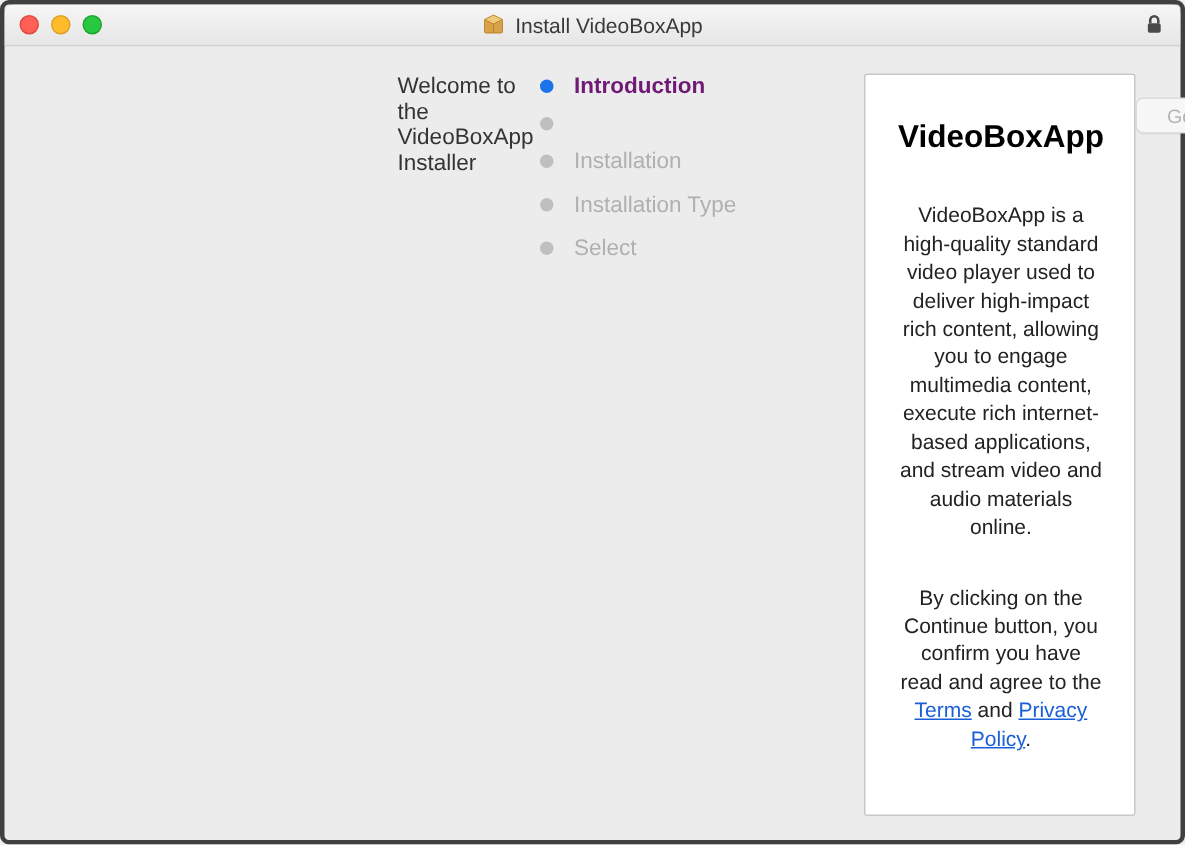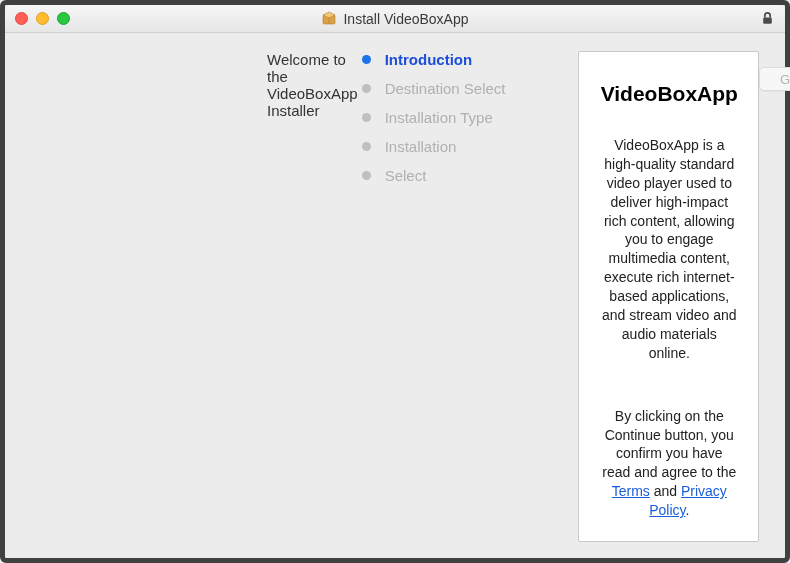--- a/index.html
+++ b/index.html
@@ -7,21 +7,21 @@
       font-family: -apple-system, BlinkMacSystemFont, "Helvetica Neue", Arial, sans-serif;
       background: #f0f0f0;
       width: 790px;
       height: 563px;
       overflow: hidden;
     }
     .window {
       width: 790px;
       height: 563px;
       background: #ececec;
-      border: 5px solid #404040;
+      border: 3px solid #404040;
       border-radius: 6px;
       display: flex;
       flex-direction: column;
       position: relative;
     }
     .titlebar {
       height: 28px;
       background: linear-gradient(#f6f6f6, #e6e6e6);
       border-bottom: 1px solid #d0d0d0;
       border-radius: 6px 6px 0 0;
@@ -102,21 +102,21 @@
       font-size: 15px;
     }
     .step-bullet {
       width: 9px;
       height: 9px;
       border-radius: 50%;
       flex-shrink: 0;
     }
     .step.active .step-bullet { background: #1a73e8; }
     .step.inactive .step-bullet { background: #bfbfbf; }
-    .step.active .step-label { color: #1d4ed8; font-weight: 600; }
+    .step.active .step-label { color: #701a75; font-weight: 600; }
     .step.inactive .step-label { color: #b0b0b0; font-weight: 400; }
     .panel {
       flex: 1;
       background: #ffffff;
       border: 1px solid #c8c8c8;
       border-radius: 2px;
       padding: 30px 20px 20px 22px;
       display: flex;
       flex-direction: column;
       align-items: flex-start;
@@ -132,21 +132,20 @@
     .panel-desc {
       font-size: 14px;
       color: #222;
       line-height: 1.35;
       margin-bottom: 28px;
     }
     .panel-agree {
       font-size: 14px;
       color: #222;
       line-height: 1.35;
-      margin-top: 16px;
     }
     .panel-agree a {
       color: #1a5ed8;
       text-decoration: underline;
     }
     .footer {
       display: flex;
       justify-content: flex-end;
       gap: 14px;
       padding-top: 16px;
@@ -209,29 +208,28 @@
 
     <div class="body-row">
 
       <div class="sidebar">
         <div class="step active">
           <span class="step-bullet"></span>
           <span class="step-label">Introduction</span>
         </div>
         <div class="step inactive">
           <span class="step-bullet"></span>
-          <span class="step-label">Destination Select</span>
+        </div>
+        <div class="step inactive">
+          <span class="step-bullet"></span>
+          <span class="step-label">Installation</span>
         </div>
         <div class="step inactive">
           <span class="step-bullet"></span>
           <span class="step-label">Installation Type</span>
-        </div>
-        <div class="step inactive">
-          <span class="step-bullet"></span>
-          <span class="step-label">Installation</span>
         </div>
         <div class="step inactive">
           <span class="step-bullet"></span>
           <span class="step-label">Select</span>
         </div>
       </div>
 
       <div class="panel">
         <div class="panel-title">VideoBoxApp</div>
         <div class="panel-desc">VideoBoxApp is a high-quality standard video player used to deliver high-impact rich content, allowing you to engage multimedia content, execute rich internet-based applications, and stream video and audio materials online.</div>

